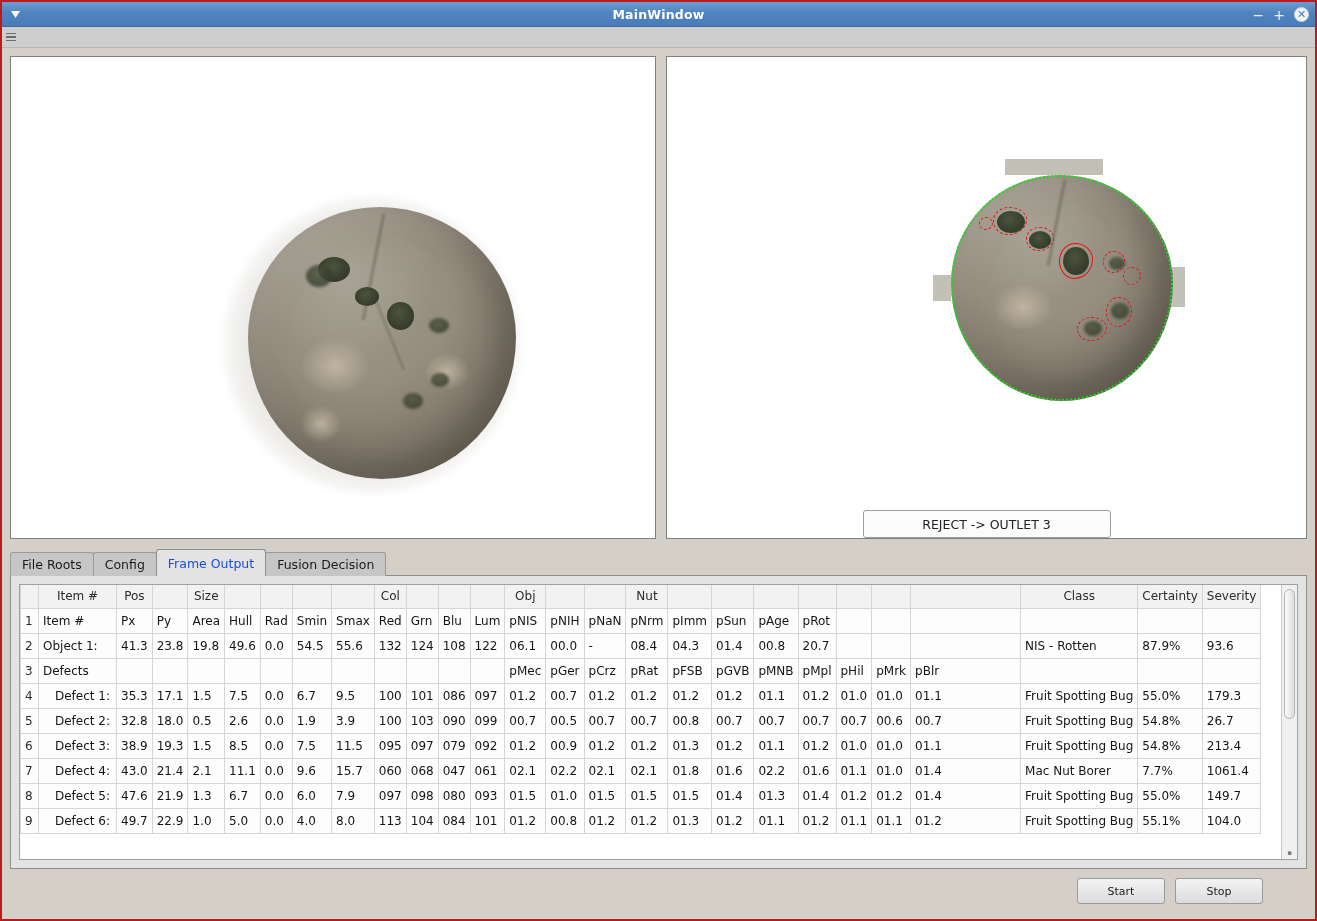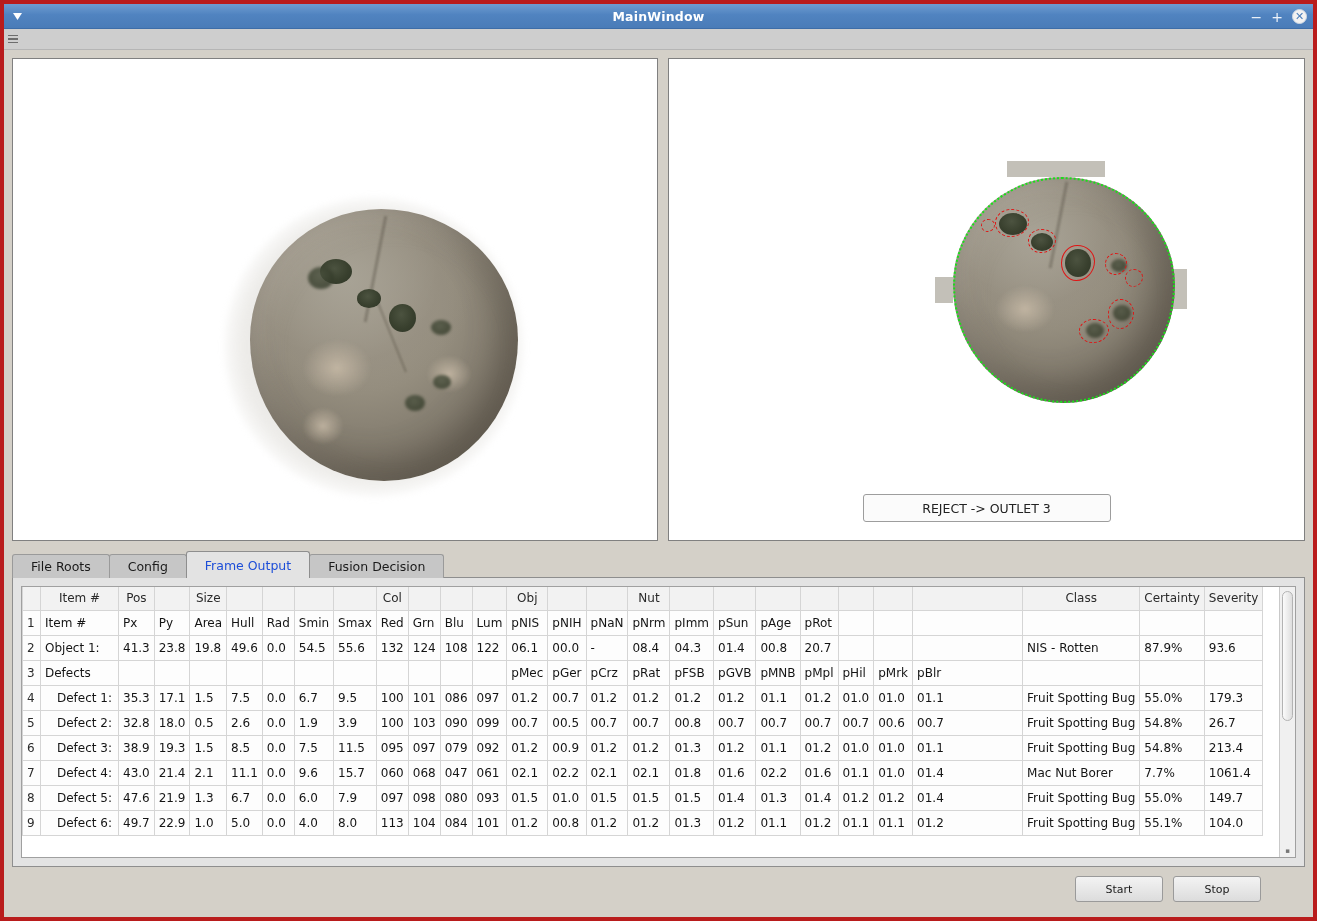--- a/index.html
+++ b/index.html
@@ -10,21 +10,21 @@
     font-family: "DejaVu Sans", "Liberation Sans", sans-serif;
     background: #d6d6d6;
   }
 
   
   #window {
     position: absolute;
     left: 0; top: 0;
     width: 1317px; height: 921px;
     background: #d4d0c8;
-    border: 4px solid #b91c1c;
+    border: 2px solid #b91c1c;
     display: flex; flex-direction: column;
   }
 
   
   #titlebar {
     height: 25px;
     background: linear-gradient(to bottom, #6e9cd0 0%, #5083c0 45%, #4a7cb8 100%);
     position: relative;
     flex: 0 0 25px;
     display: flex; align-items: center;
@@ -139,42 +139,42 @@
     border: 1.6px dashed #e01414;
     border-radius: 48% 52% 55% 45% / 50% 45% 55% 50%;
   }
   .grey-bar {
     position: absolute; background: #b9b5ab; opacity: .85;
   }
 
   
   #reject-row {
     flex: 0 0 46px;
-    display: flex; align-items: flex-start; justify-content: center;
+    display: flex; align-items: flex-end; justify-content: center;
   }
   #reject-btn {
     width: 248px; height: 28px;
     background: #fbfbfb;
     border: 1px solid #9d9d9d;
     border-radius: 3px;
     font-size: 12.5px; color: #222;
     display: flex; align-items: center; justify-content: center;
     cursor: default;
   }
 
   
   #tabs {
     flex: 0 0 28px;
     margin-top: 9px;
     display: flex; align-items: flex-end;
     position: relative; z-index: 2;
   }
   .tab {
     height: 24px;
-    padding: 0 18px;
+    padding: 0 11px;
     font-size: 12.5px; color: #1a1a1a;
     background: #c6c6c6;
     border: 1px solid #9a9a9a;
     border-bottom: none;
     border-radius: 3px 3px 0 0;
     display: flex; align-items: center;
     margin-right: -1px;
     cursor: default;
   }
   .tab.active {

